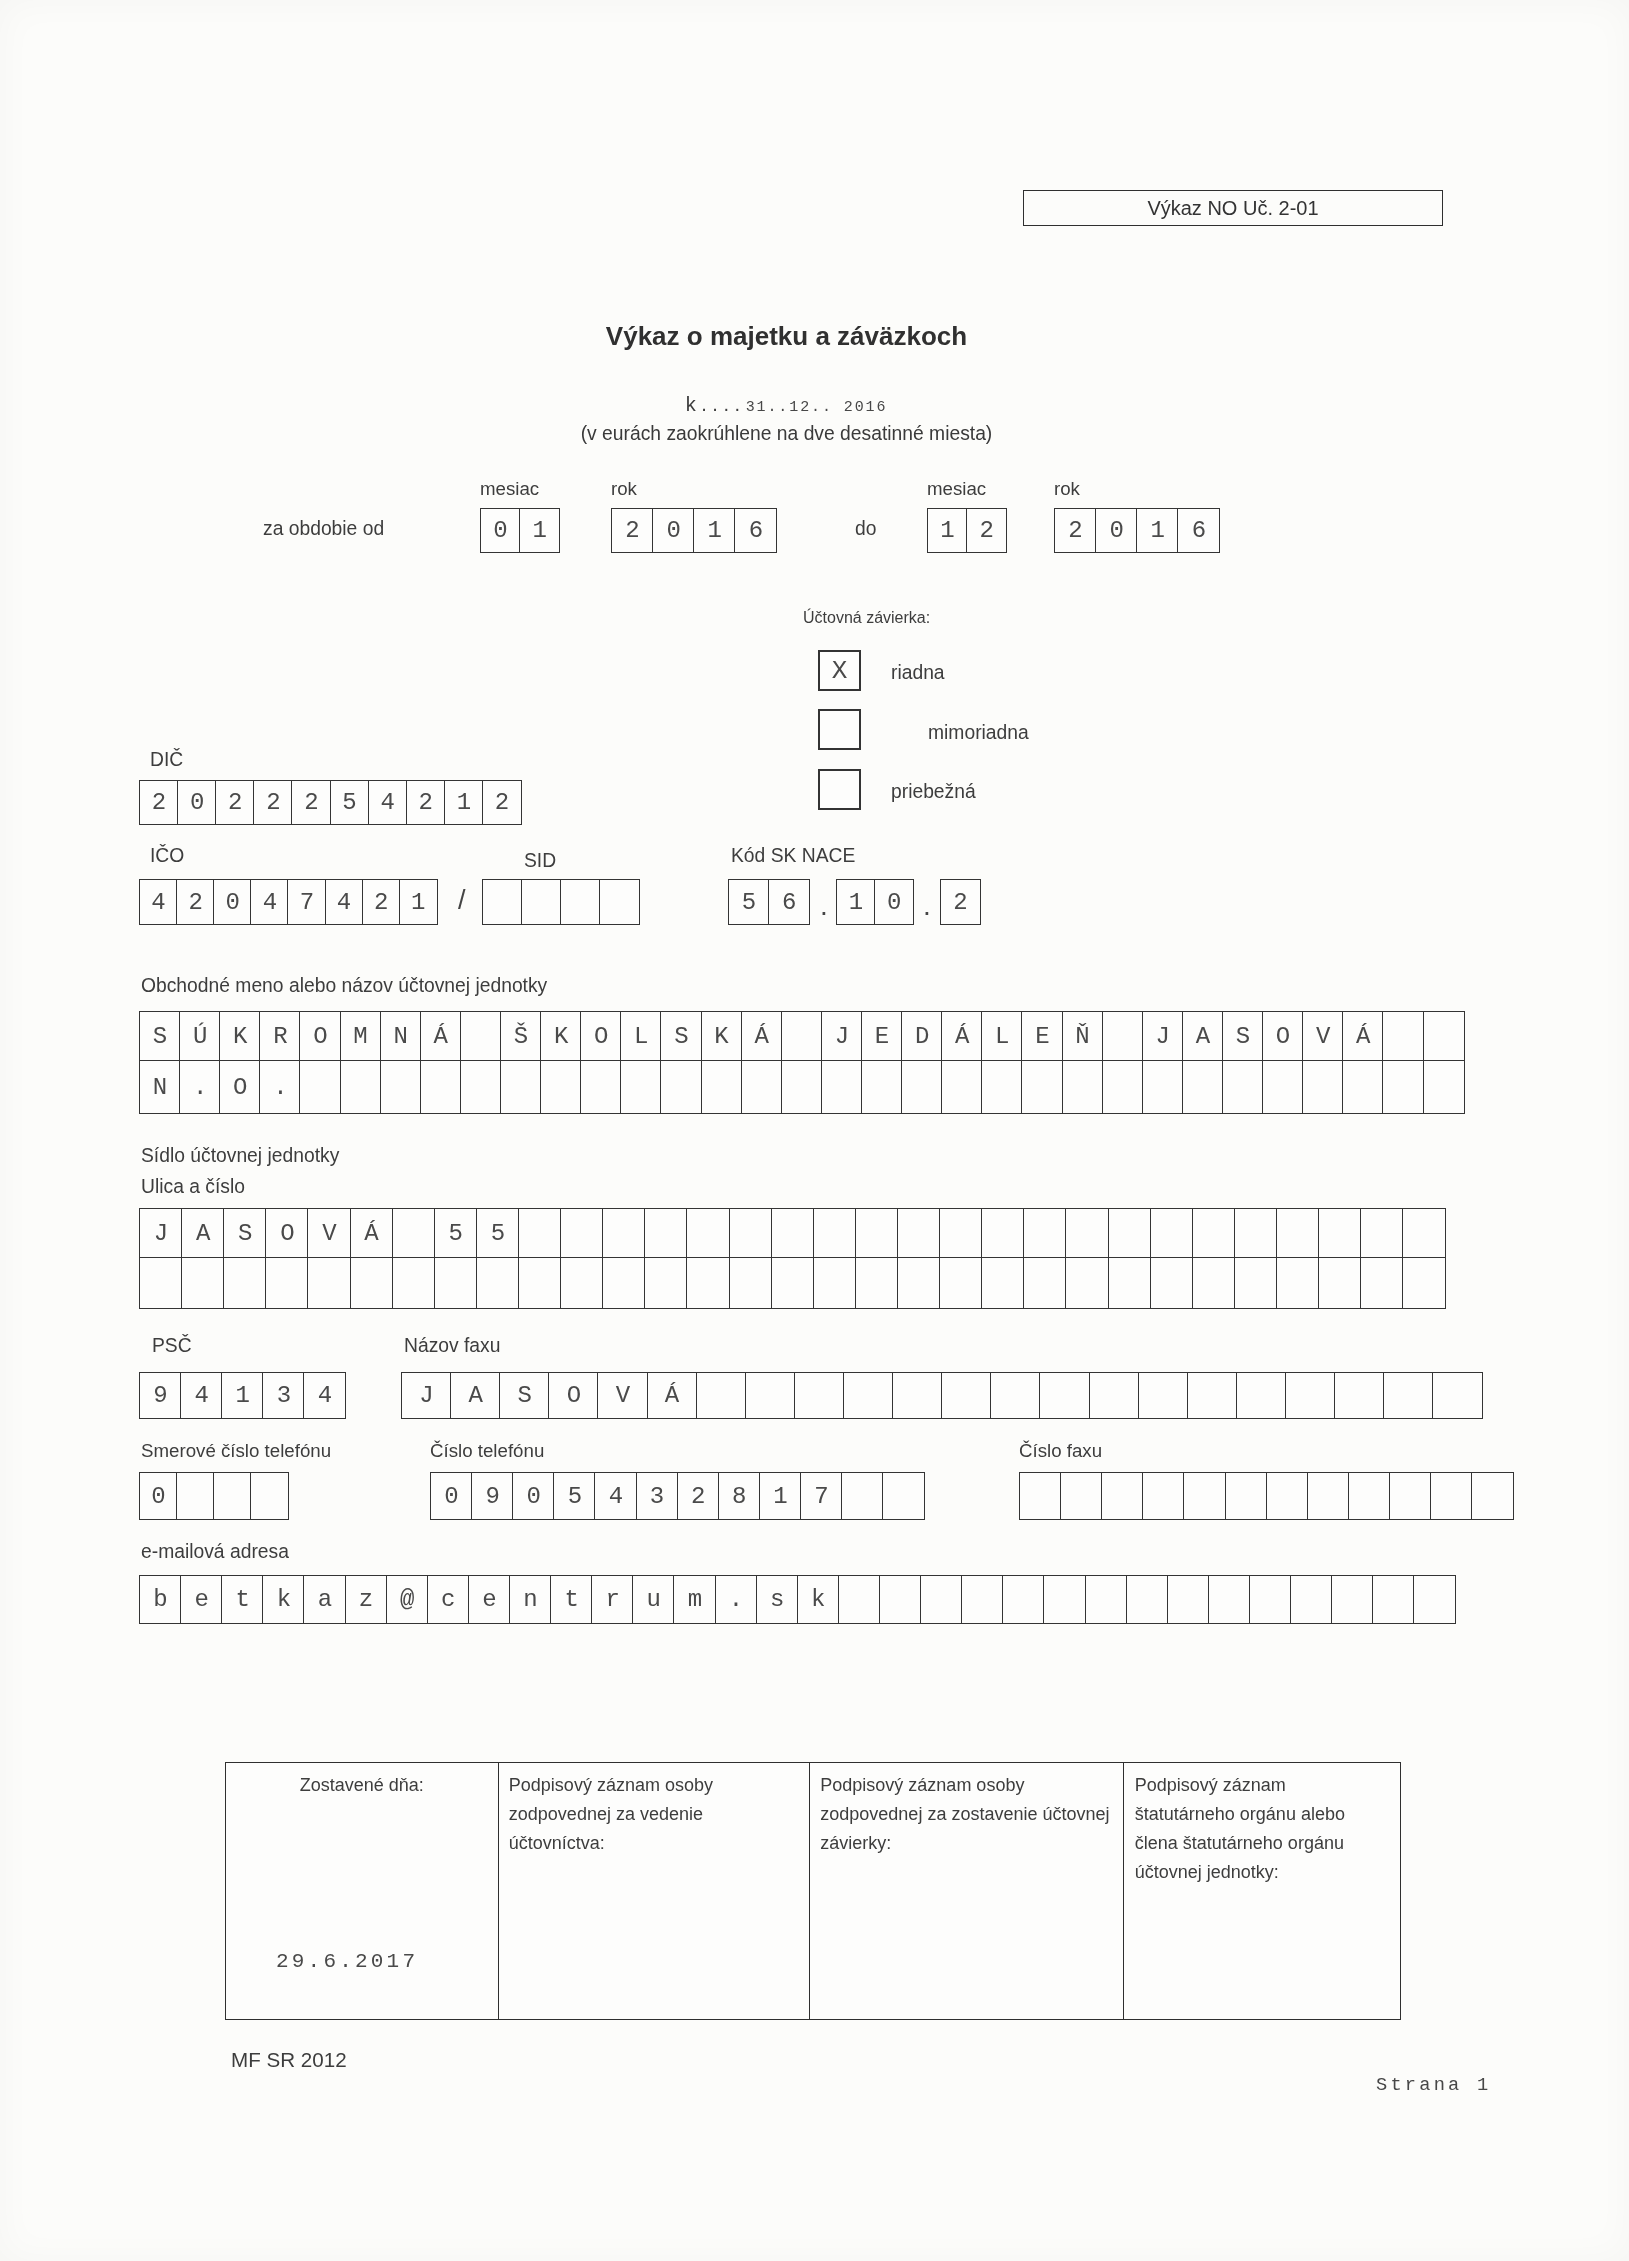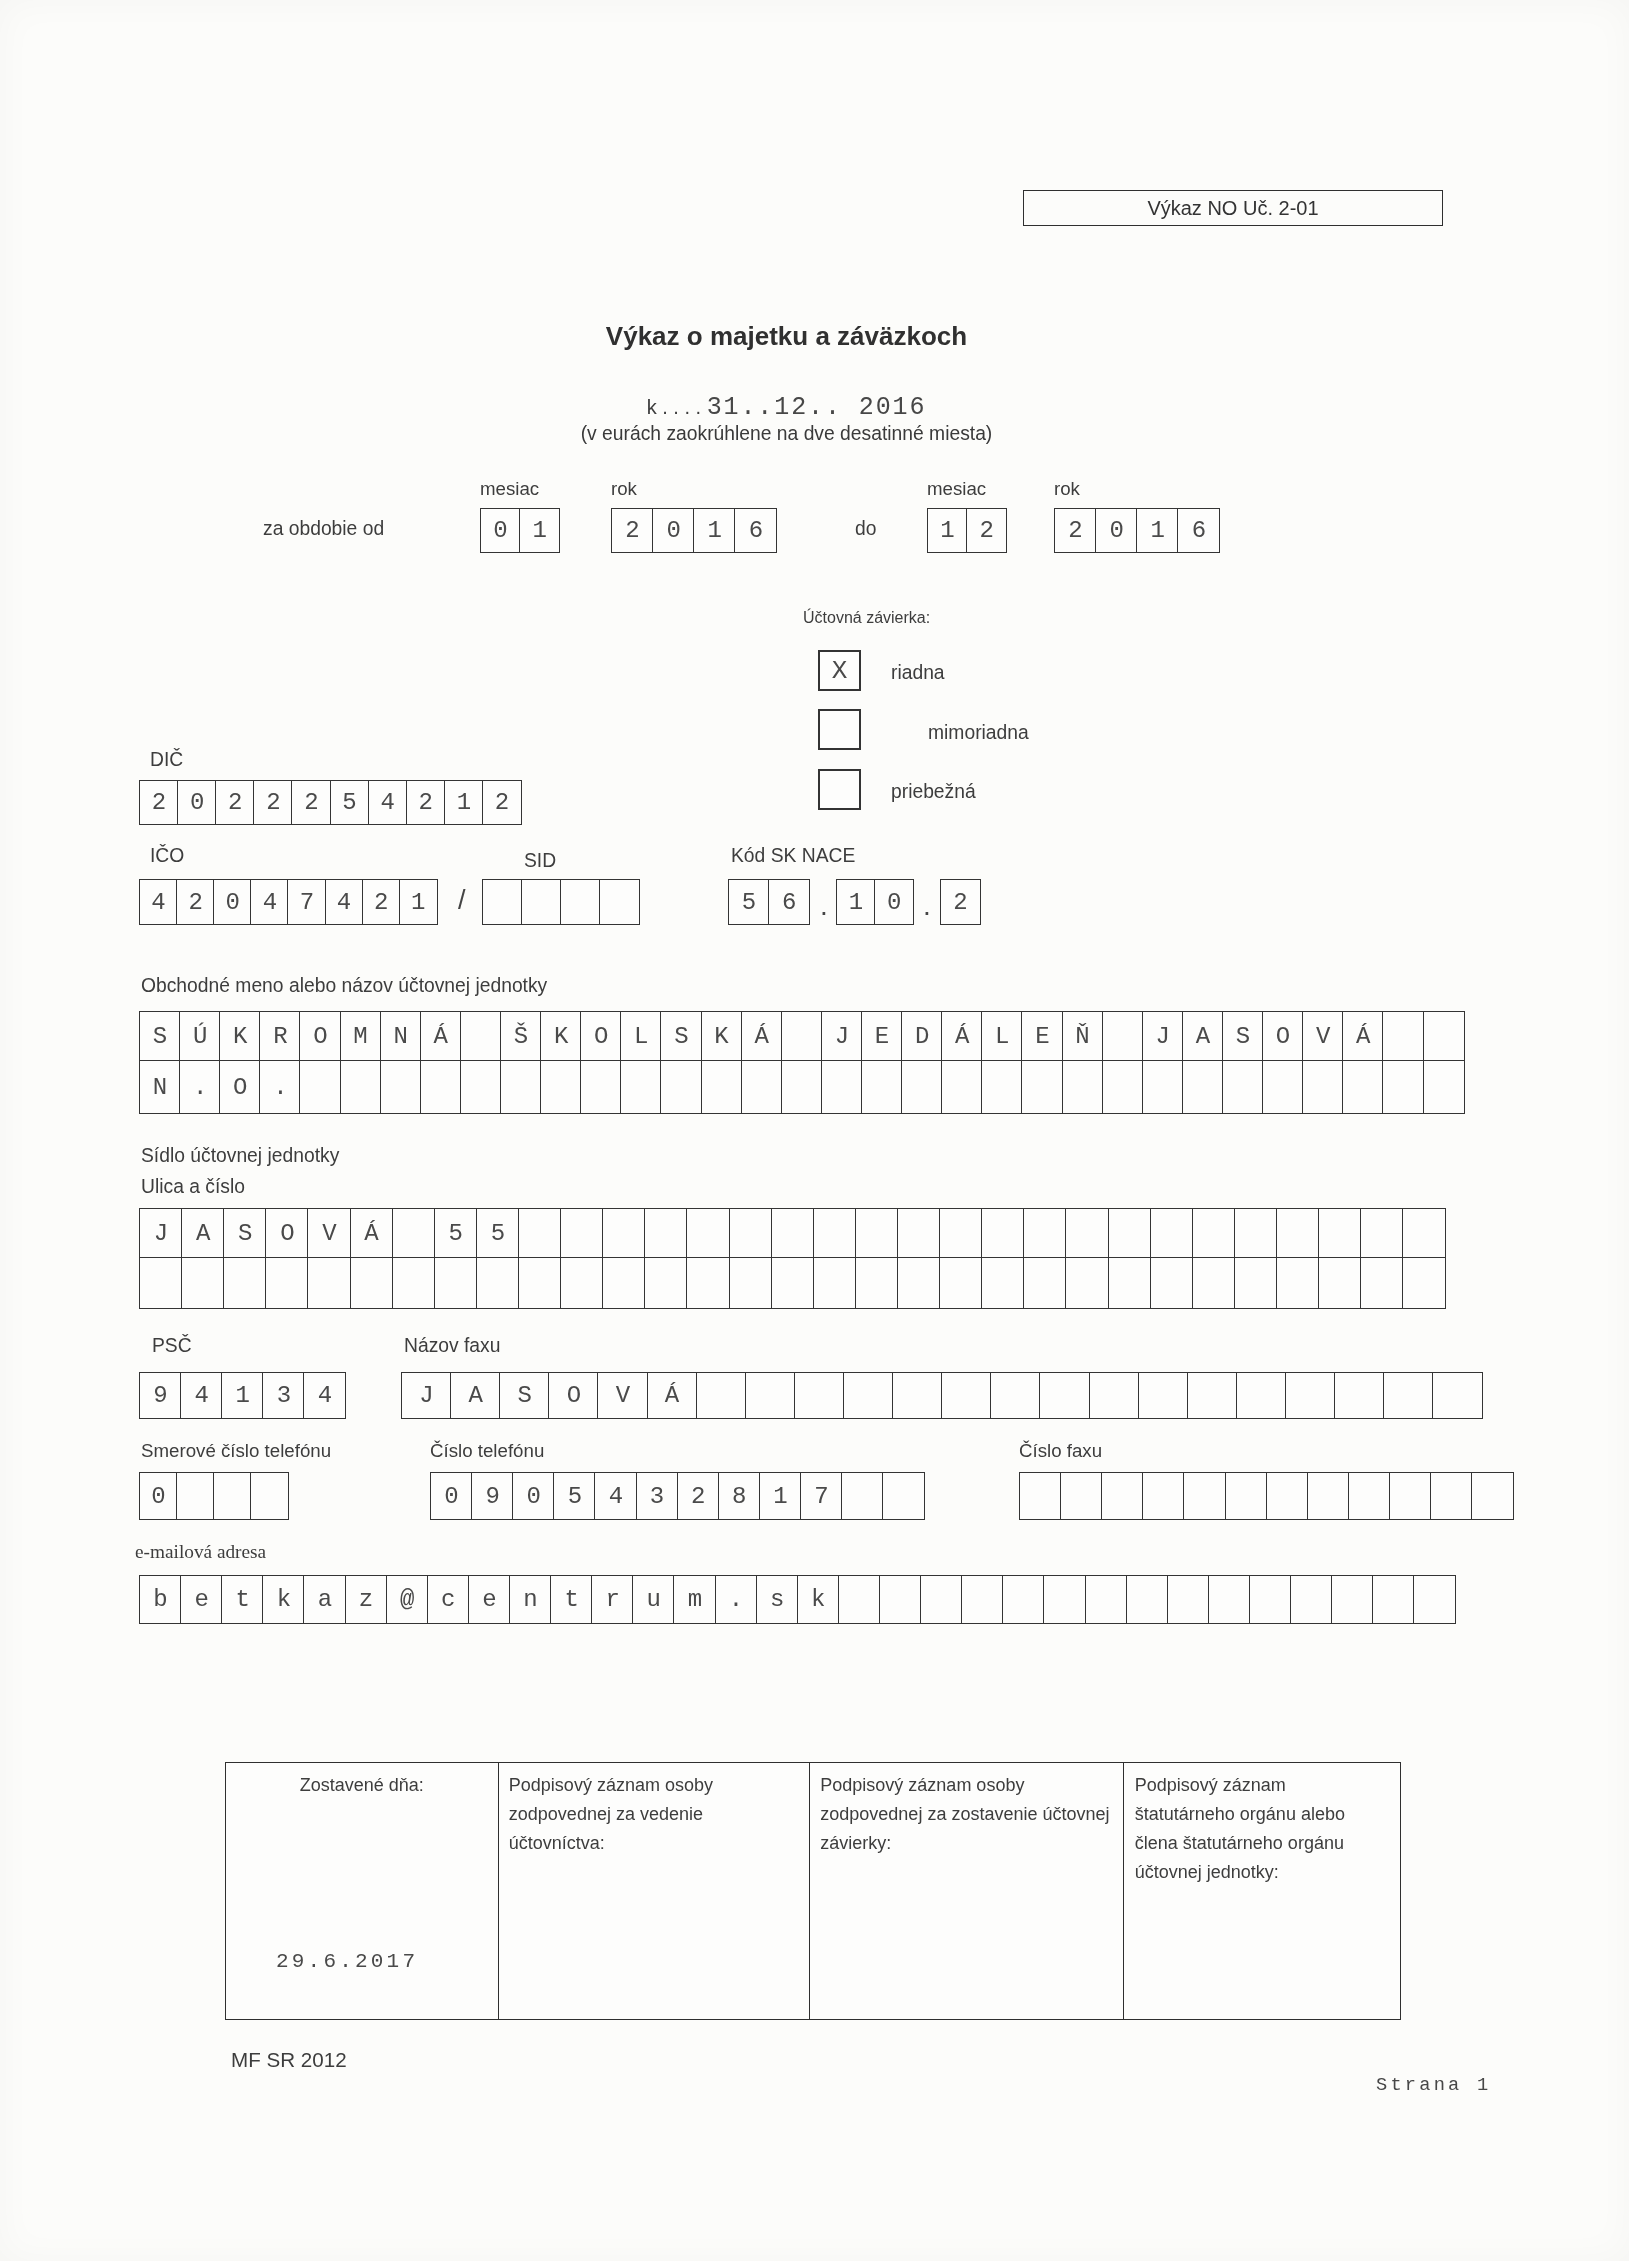--- a/index.html
+++ b/index.html
@@ -52,21 +52,21 @@
   }
   .sig-col:first-child{border-left:none;text-align:center;}
   .sig-date{
     position:absolute;left:50px;top:182px;
     font-family:"Liberation Mono","DejaVu Sans Mono",monospace;
     font-size:21px;letter-spacing:3.2px;color:#4a4a4a;white-space:nowrap;
   }
   .slash{font-size:27px;color:#444;}
   .dot{font-size:28px;color:#444;}
   .kline{font-size:20px;color:#3d3d3d;}
-  .kline .mono{font-size:25px;letter-spacing:1.9px;}
+  .kline .mono{font-size:15px;letter-spacing:1.9px;}
 </style>
 </head>
 <body>
 
 <div class="page">
 
   <div class="abs formcode-box">
     <span>Výkaz NO Uč. 2-01</span>
   </div>
 
@@ -374,21 +374,21 @@
       <span class="cell"></span>
       <span class="cell"></span>
       <span class="cell"></span>
       <span class="cell"></span>
       <span class="cell"></span>
       <span class="cell"></span>
       <span class="cell"></span>
       <span class="cell"></span>
     </div>
 
-  <div class="abs label" style="left:135px;top:1541px;font-family:Liberation Serif, serif;">e-mailová adresa</div>
+  <div class="abs label" style="left:141px;top:1541px;">e-mailová adresa</div>
   <div class="abs grid" style="left:139px;top:1575px;--cw:43px;--ch:49px;">
       <span class="cell">b</span>
       <span class="cell">e</span>
       <span class="cell">t</span>
       <span class="cell">k</span>
       <span class="cell">a</span>
       <span class="cell">z</span>
       <span class="cell">@</span>
       <span class="cell">c</span>
       <span class="cell">e</span>

